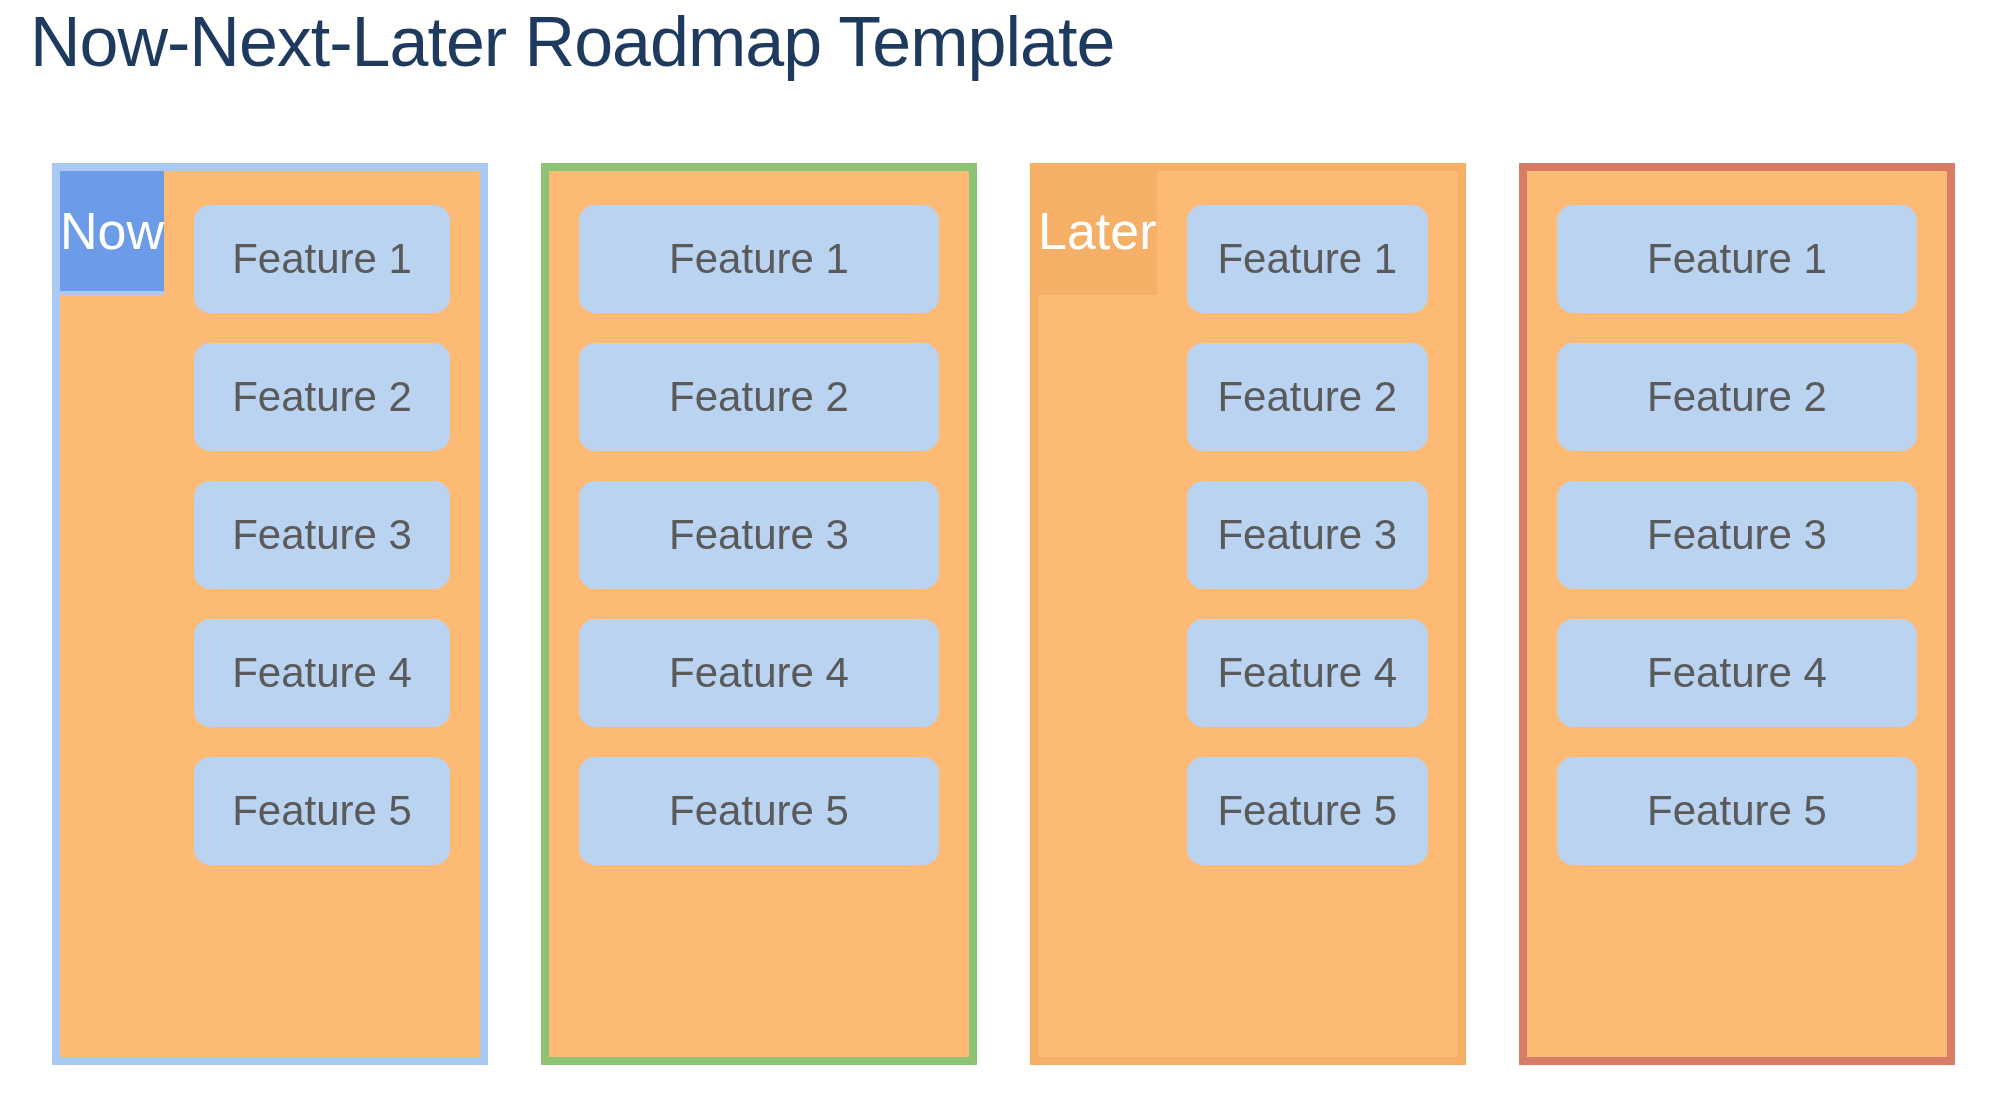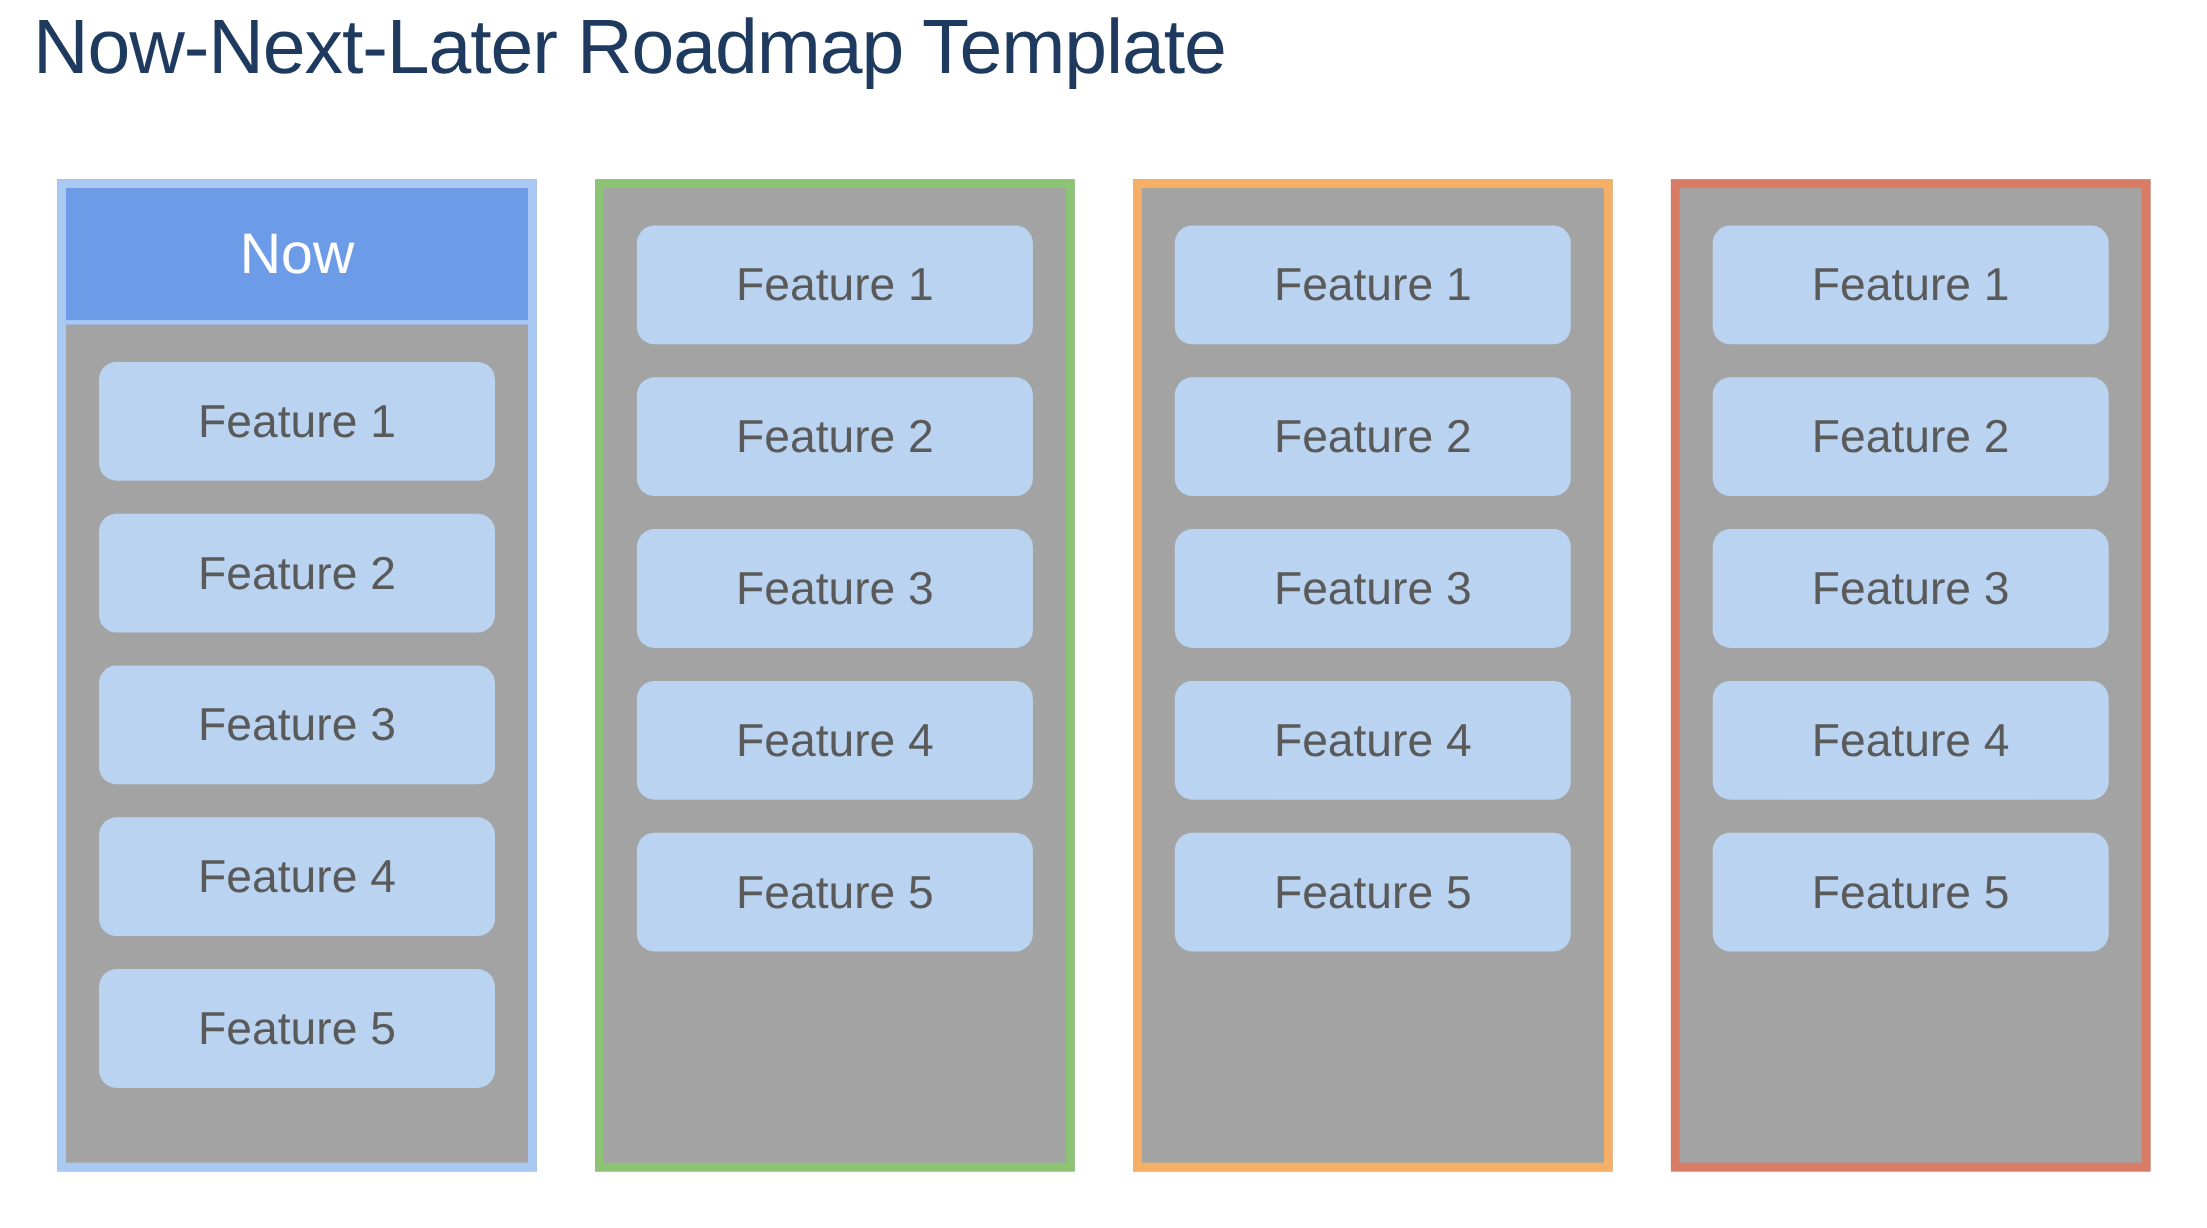--- a/index.html
+++ b/index.html
@@ -32,23 +32,23 @@
     left: 52px;
     top: 163px;
     display: flex;
     gap: 53px;
   }
   .column {
     width: 436px;
     height: 902px;
     box-sizing: border-box;
     border: 8px solid var(--brd);
-    background: #a3a3a3;
+    background: #fdba74;
     display: flex;
-    flex-direction: column;
+    flex-direction: row;
   }
   .column-header {
     flex: 0 0 auto;
     height: 120px;
     background: var(--hdr);
     border-bottom: 4px solid var(--brd);
     display: flex;
     align-items: center;
     justify-content: center;
     font-size: 52px;
@@ -94,20 +94,21 @@
       <div class="column" style="--hdr: #8cc374; --brd: #8cc374;">
         <div class="column-body">
           <div class="card">Feature 1</div>
           <div class="card">Feature 2</div>
           <div class="card">Feature 3</div>
           <div class="card">Feature 4</div>
           <div class="card">Feature 5</div>
         </div>
       </div>
       <div class="column" style="--hdr: #f5af66; --brd: #f5af66;">
+        <div class="column-header">Later</div>
         <div class="column-body">
           <div class="card">Feature 1</div>
           <div class="card">Feature 2</div>
           <div class="card">Feature 3</div>
           <div class="card">Feature 4</div>
           <div class="card">Feature 5</div>
         </div>
       </div>
       <div class="column" style="--hdr: #d97c66; --brd: #d97c66;">
         <div class="column-body">

